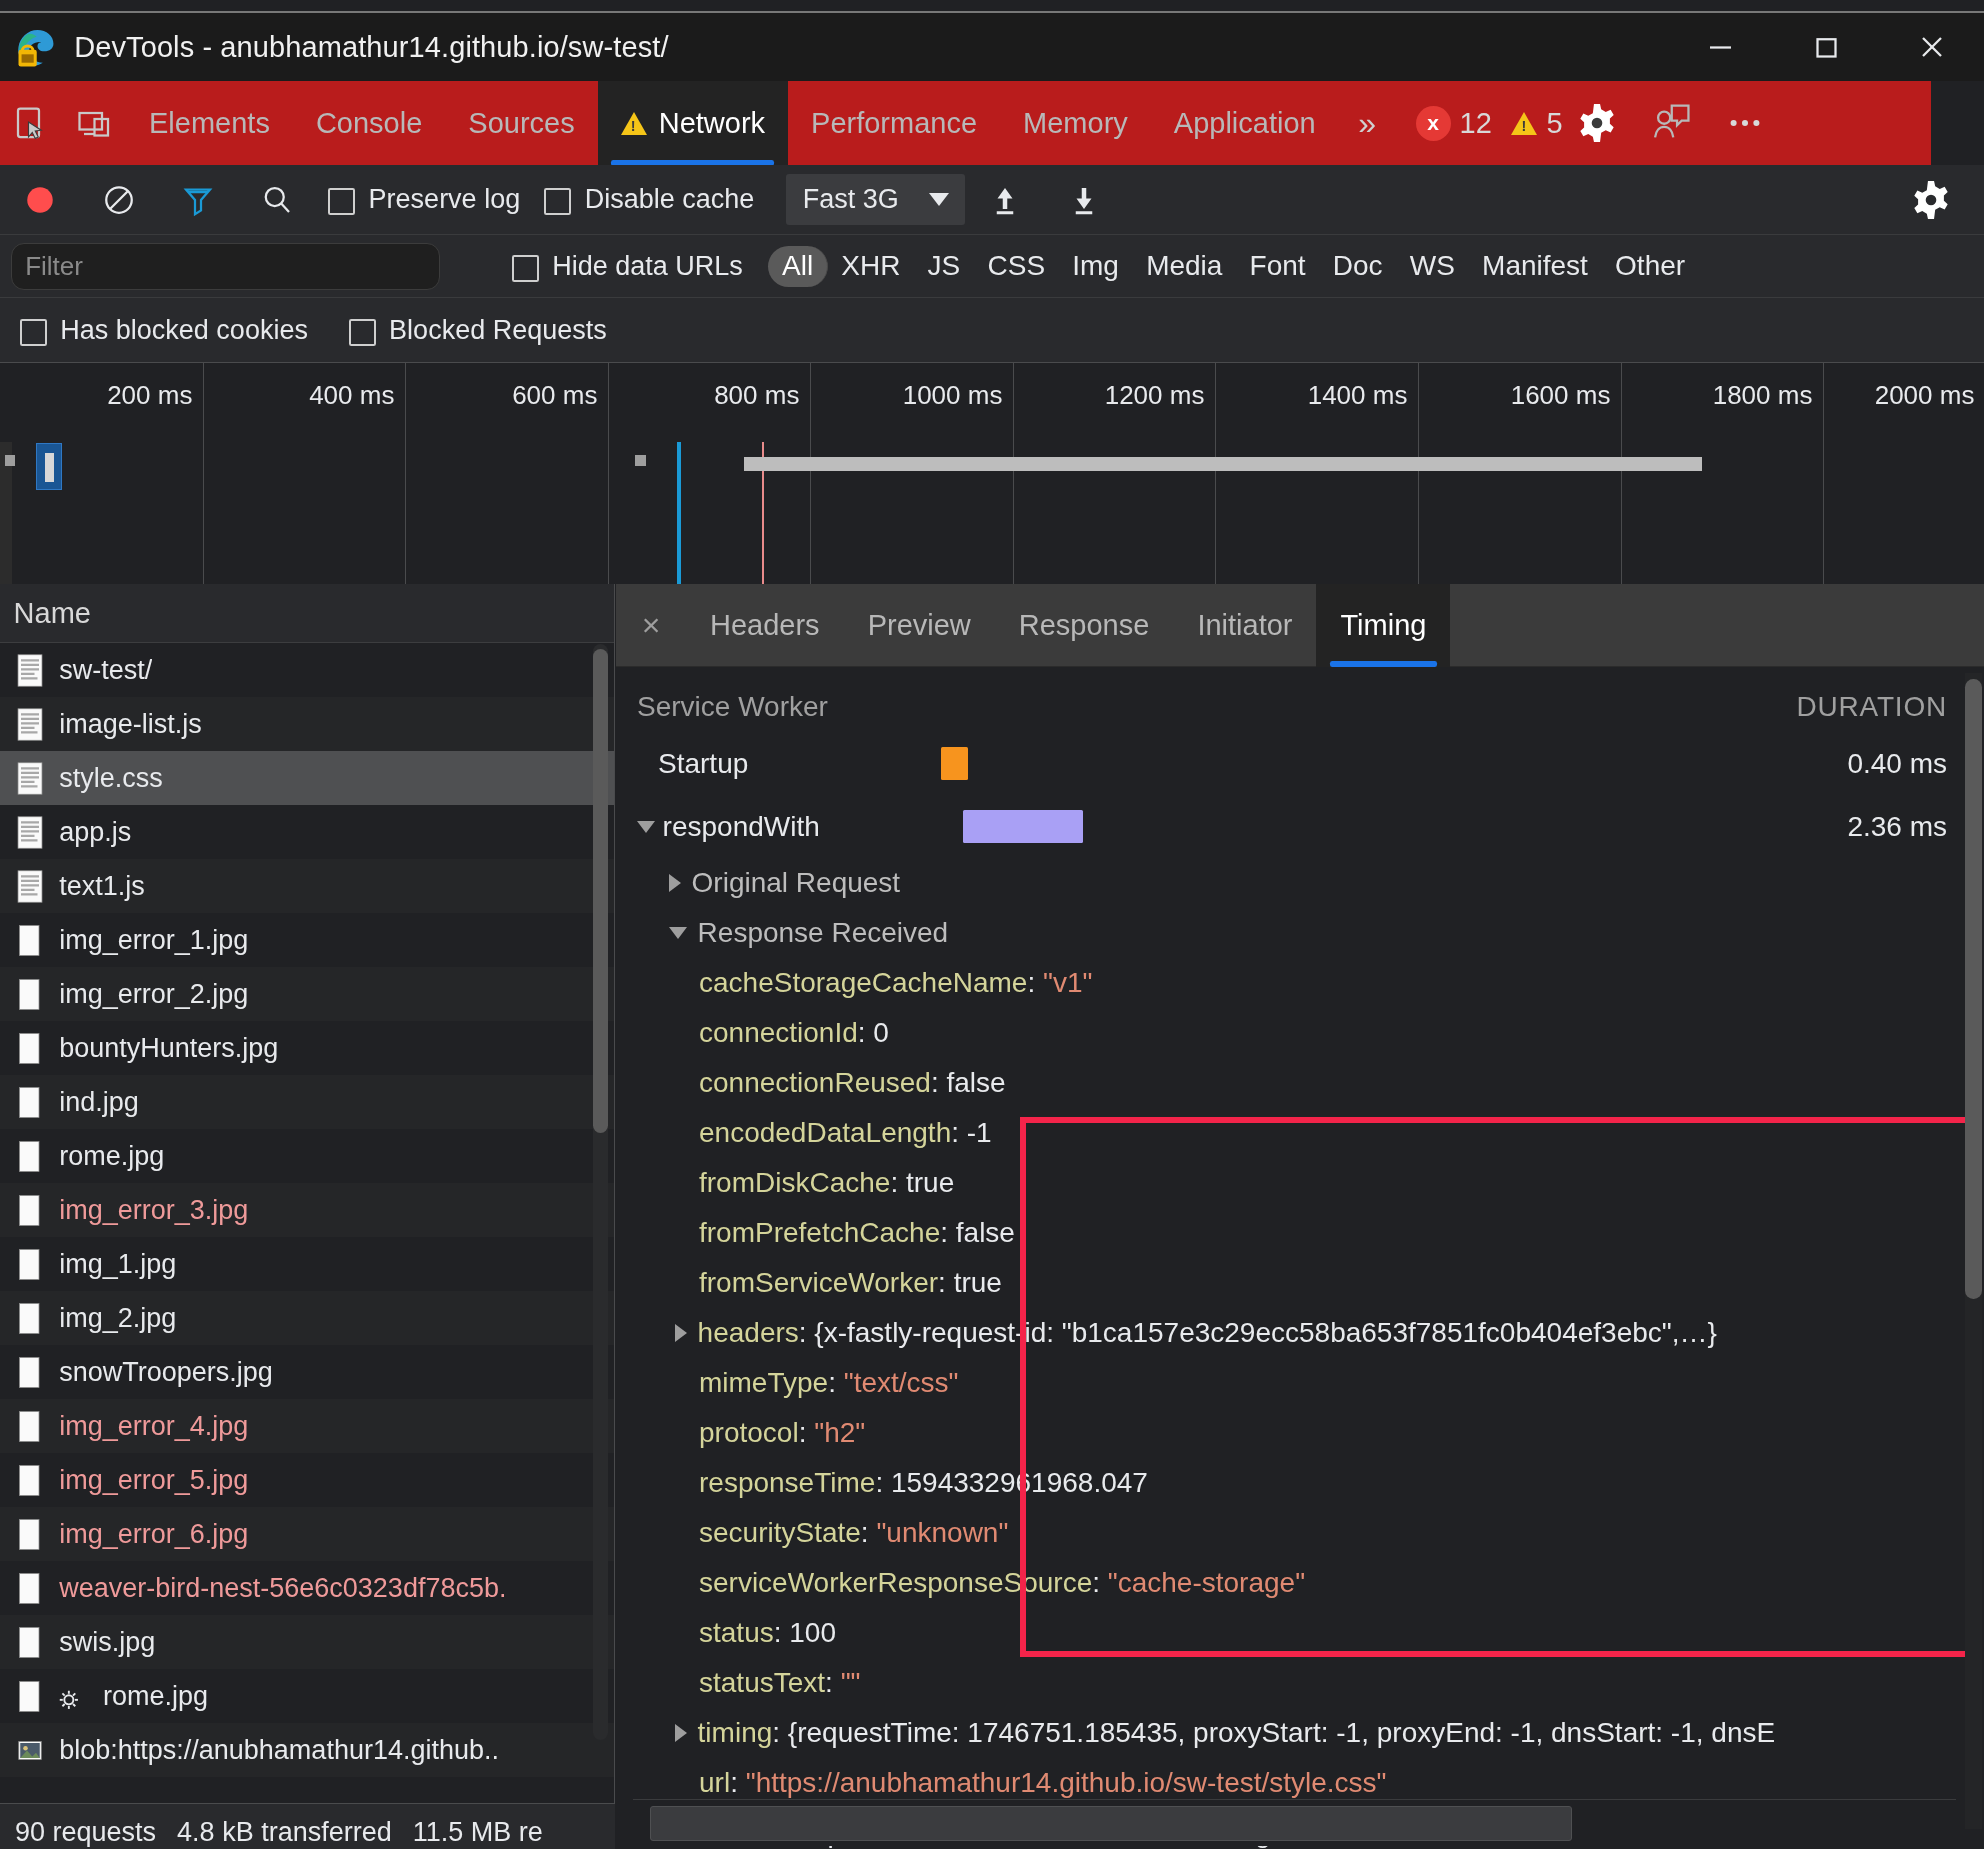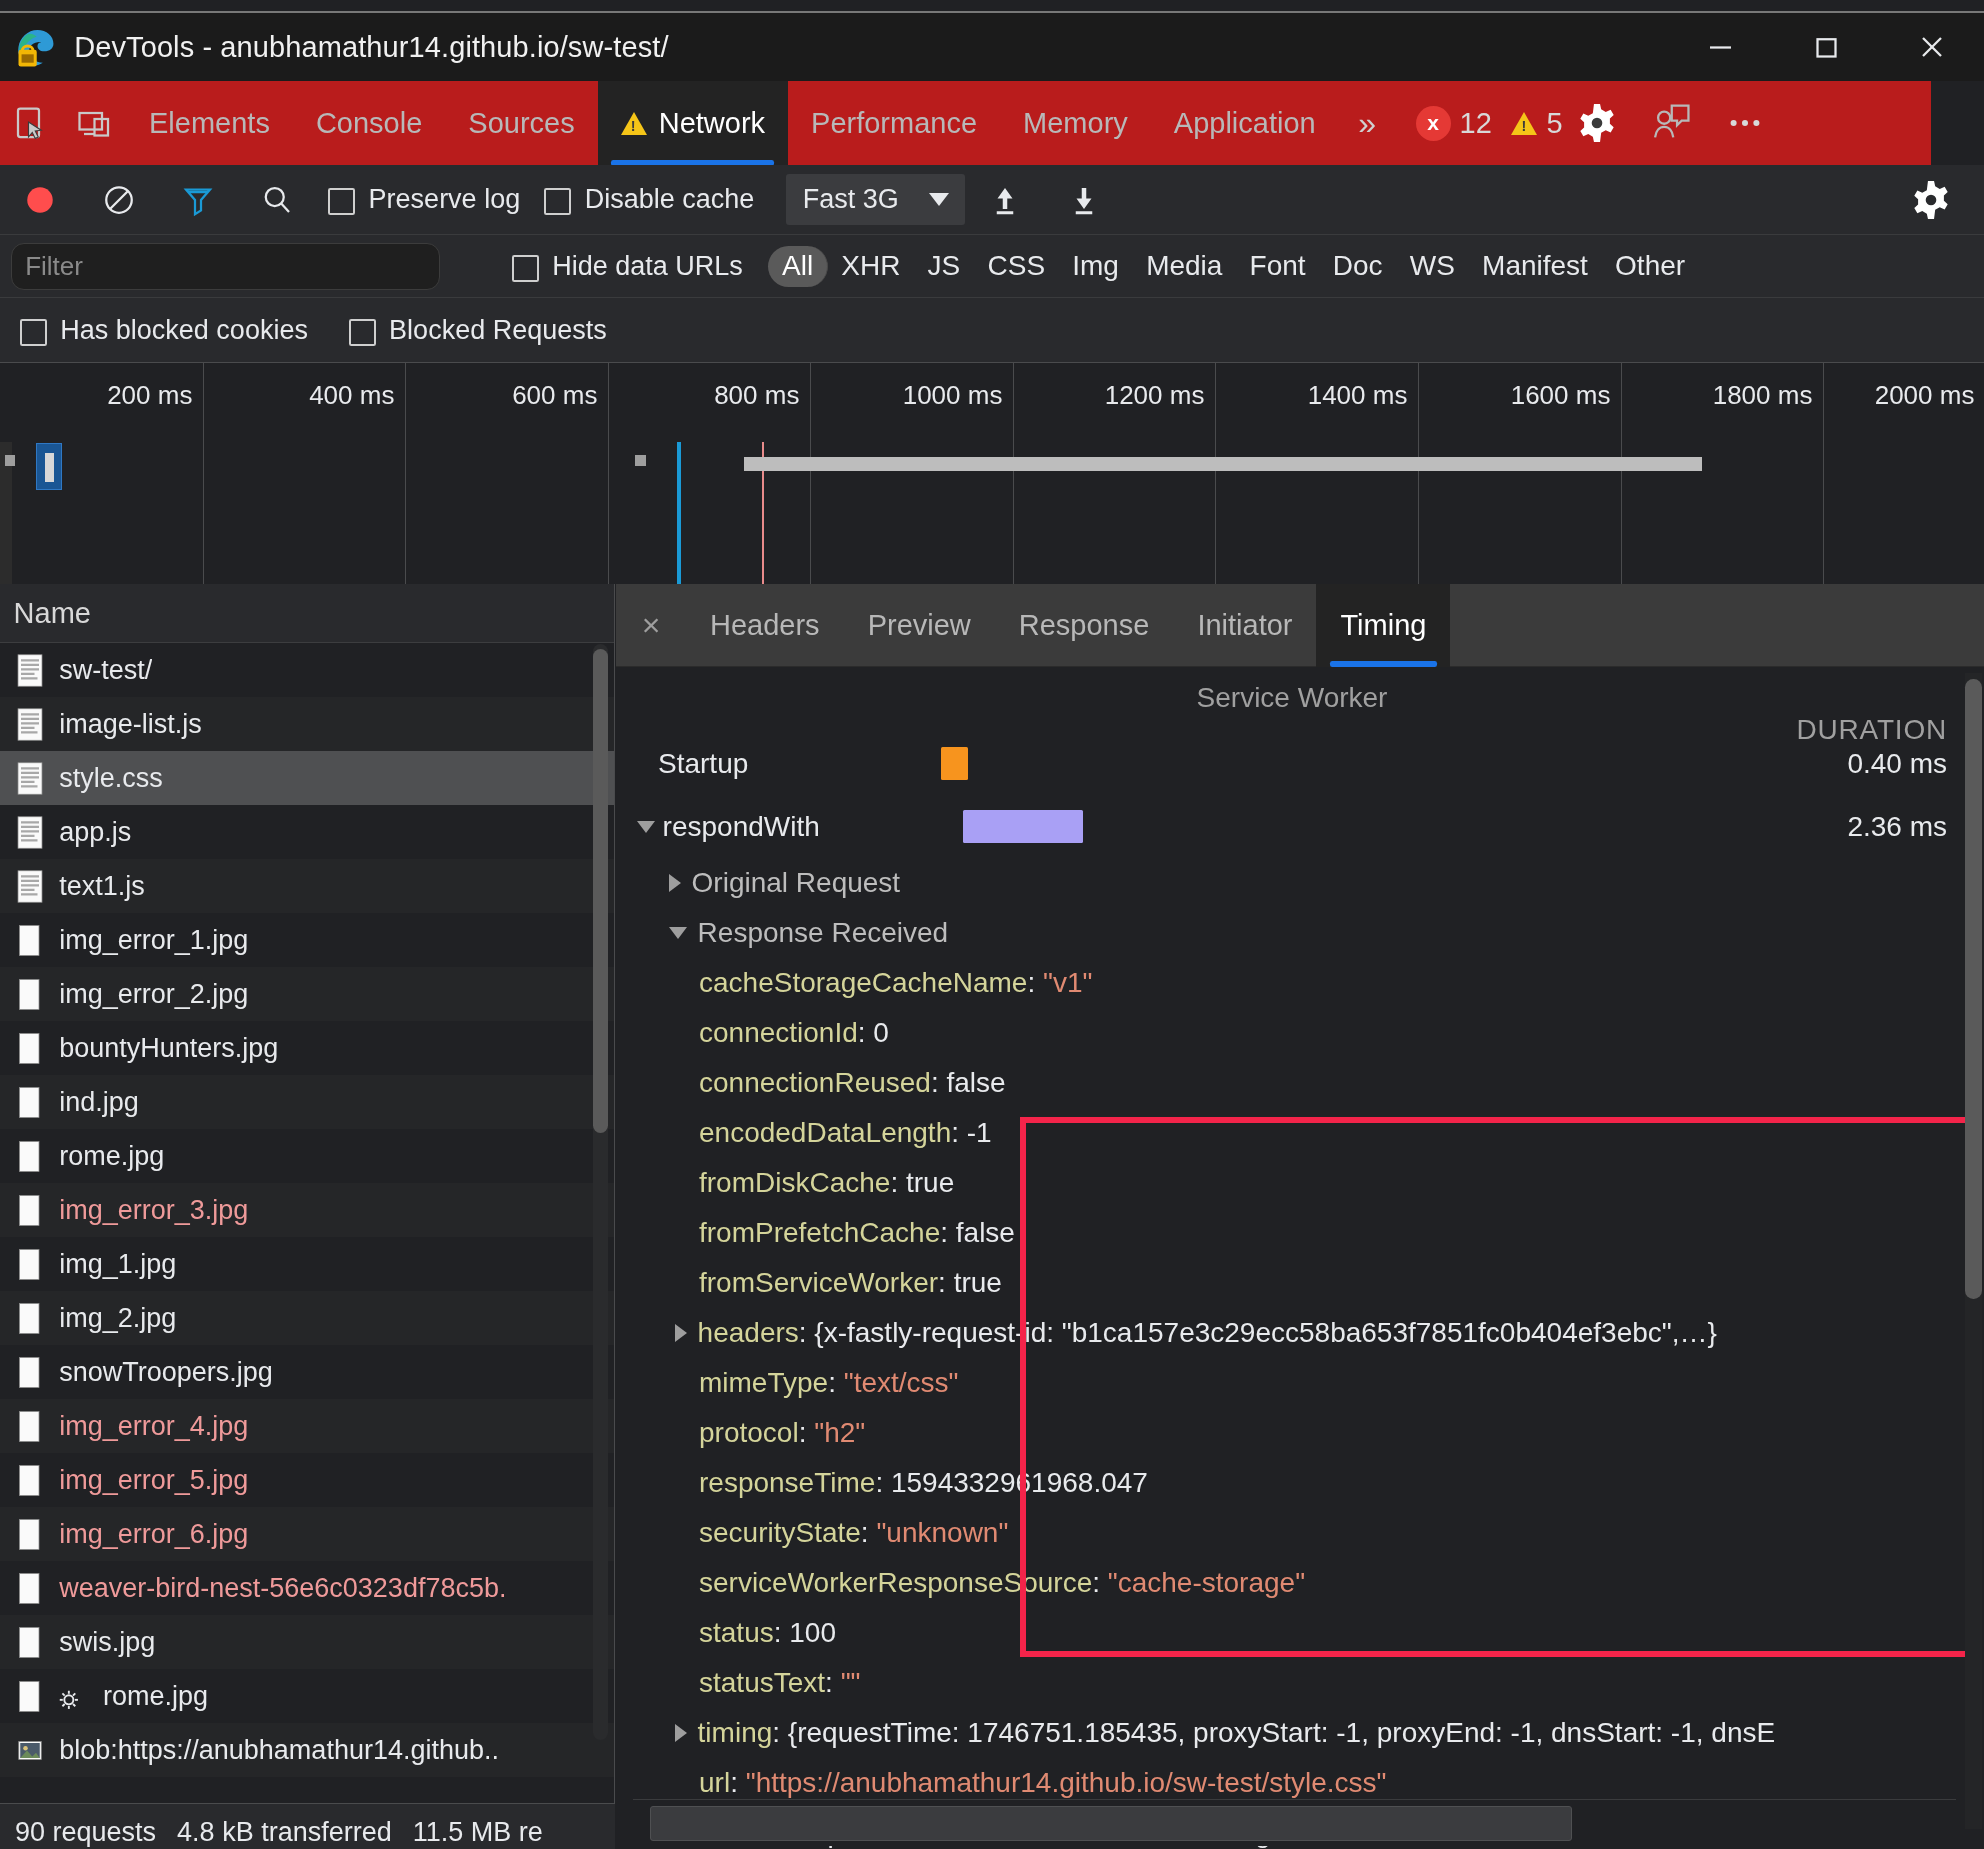--- a/index.html
+++ b/index.html
@@ -168,21 +168,21 @@
   }
   .dtab.active { color: #ffffff; background: #232323; }
   .dtab.active::after {
     content: ""; position: absolute; left: 13.6px; right: 13.6px; bottom: 0; height: 5.3px;
     background: #1a73e8; border-radius: 2.3px;
   }
 
   .swpanel { position: relative; padding-top: 15px; }
   .sw-head {
     display: flex; align-items: center; height: 50px; padding: 0 38px 0 21px;
-    font-size: 28px; color: #a0a0a0; flex-direction: column;
+    font-size: 28px; color: #a0a0a0;
   }
   .sw-head .dur { margin-left: auto; letter-spacing: 0.8px; }
   .sw-row { position: relative; height: 51px; display: flex; align-items: center;
     font-size: 28px; color: #e8eaed; padding-left: 21px; }
   .sw-row .lbl { display: flex; align-items: center; gap: 7.6px; }
   .sw-row .dur { position: absolute; right: 38px; font-size: 28px; color: #e8eaed; }
   .tri-dn { width: 0; height: 0; border-left: 9px solid transparent;
     border-right: 9px solid transparent; border-top: 12px solid #9e9e9e; }
   .tri-rt { width: 0; height: 0; border-top: 9px solid transparent;
     border-bottom: 9px solid transparent; border-left: 12px solid #9e9e9e; }

